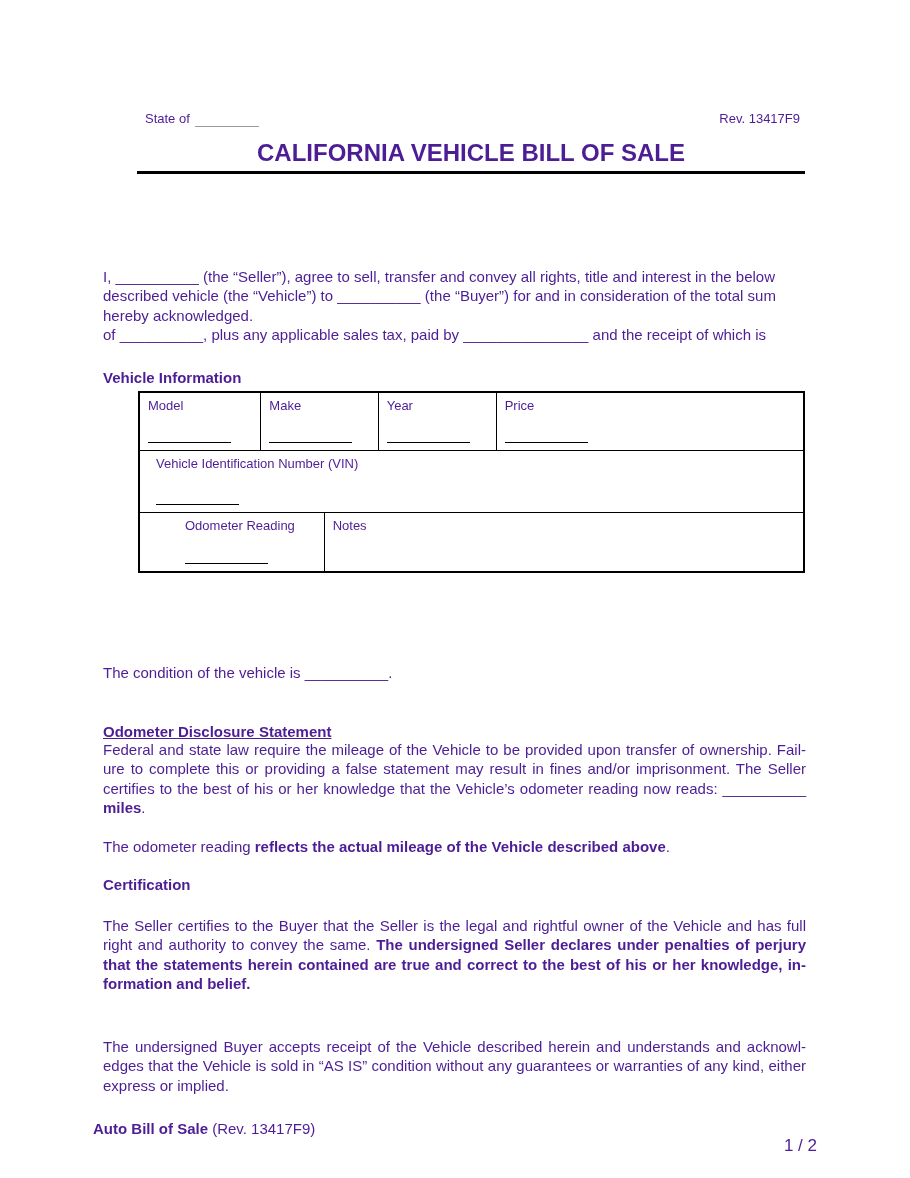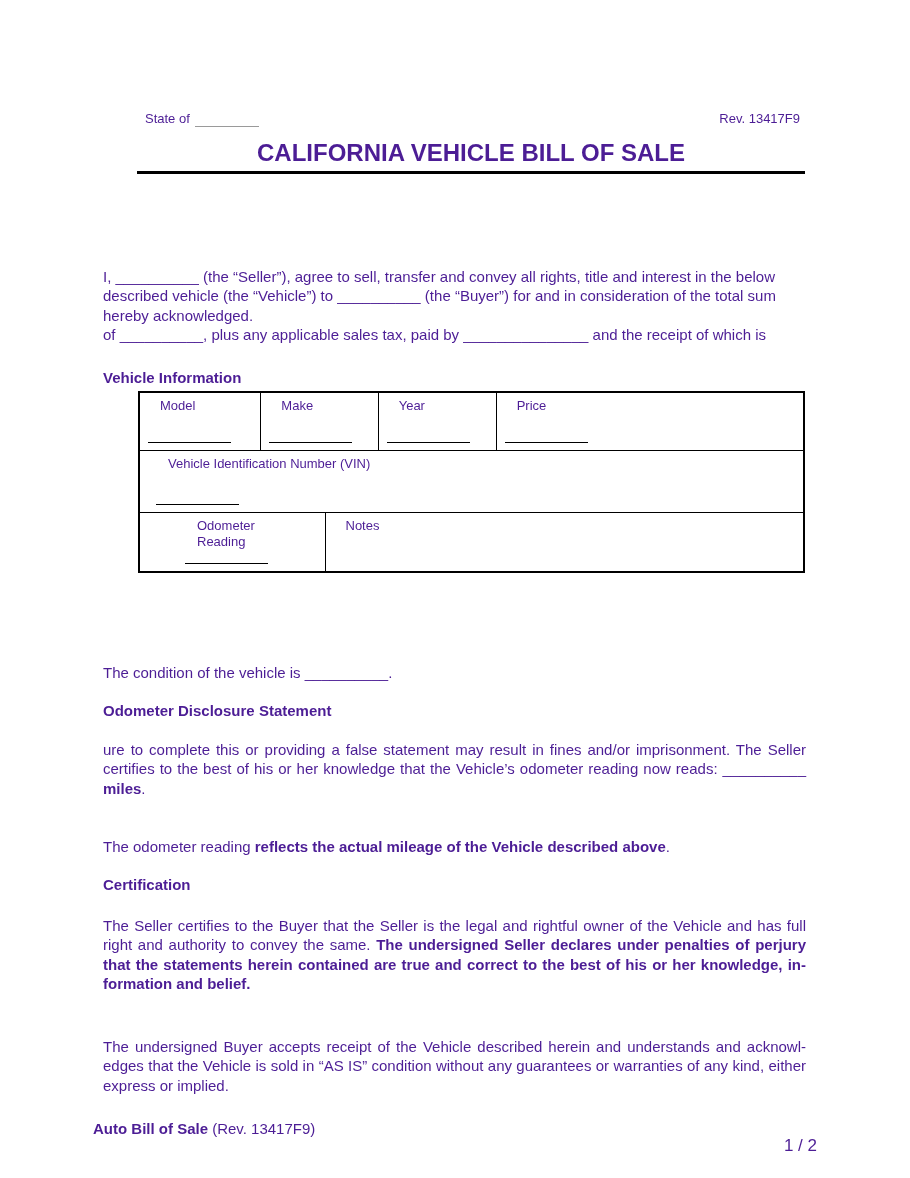--- a/index.html
+++ b/index.html
@@ -25,29 +25,29 @@
            font-size:24px; font-weight:bold; line-height:30px; }
   .title-rule { top:171px; left:137px; width:668px; height:3px; background:#000; }
 
   .vi-heading { top:369px; left:103px; font-size:15px; font-weight:bold; }
   .vi-table { top:391px; left:138px; width:667px; border:2px solid #000; box-sizing:border-box; }
   .vi-row { display:flex; border-bottom:1.5px solid #000; }
   .vi-row:nth-child(1) { height:57px; }
   .vi-row:nth-child(2) { height:61px; }
   .vi-row:nth-child(3) { height:58px; border-bottom:none; }
   .vi-cell { position:relative; border-right:1.5px solid #000; box-sizing:border-box;
-             padding:5px 20px; }
+             padding:5px 8px; }
   .vi-cell:last-child { border-right:none; }
   .vi-label { font-size:13px; line-height:16px; }
   .vi-blank { position:absolute; left:8px; bottom:7px; width:83px; height:0;
               border-bottom:1.5px solid #000; }
 
   .condition   { top:663px; }
   .heading     { left:103px; font-size:15px; font-weight:bold; }
-  .odo-heading  { top:702px; }
+  .odo-heading  { top:723px;text-decoration:underline; }
   .odo-para     { top:740px; }
   .odo-reading  { top:837px; }
   .cert-heading { top:876px; }
   .cert-para    { top:916px; }
   .buyer-para   { top:1013px;margin-top:24px; }
 
   .footer-doc { top:1119px; left:93px; font-size:15px; line-height:19px; }
   .page-num   { top:1136px; right:93px; font-size:17px; line-height:20px; }
 </style>
 </head>
@@ -109,20 +109,21 @@
           <div class="vi-label">Notes</div>
         </div>
       </div>
   </div>
 
   <div class="abs doc-text para condition"><span>The condition of the vehicle is __________.</span></div>
 
   <div class="abs heading odo-heading">Odometer Disclosure Statement</div>
 
   <div class="abs doc-text para odo-para">
+      <div class="line j"><span>Federal and state law require the mileage of the Vehicle to be provided upon transfer of ownership. Fail-</span></div>
       <div class="line j"><span>ure to complete this or providing a false statement may result in fines and/or imprisonment. The Seller</span></div>
       <div class="line j"><span>certifies to the best of his or her knowledge that the Vehicle’s odometer reading now reads: __________</span></div>
       <div class="line l"><span class="bseg">miles</span><span>.</span></div>
     </div>
 
   <div class="abs doc-text para odo-reading"><span>The odometer reading </span><span class="bseg">reflects the actual mileage of the Vehicle described above</span><span>.</span></div>
 
   <div class="abs heading cert-heading">Certification</div>
 
   <div class="abs doc-text para cert-para">

